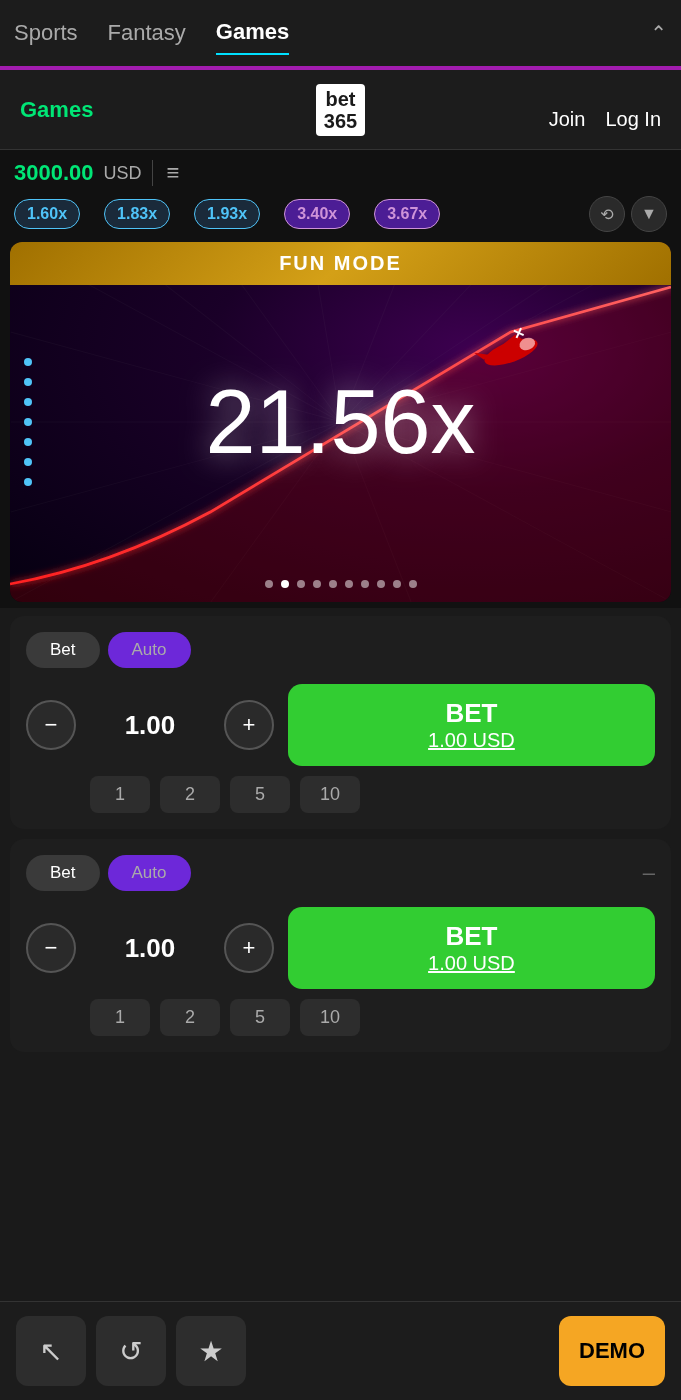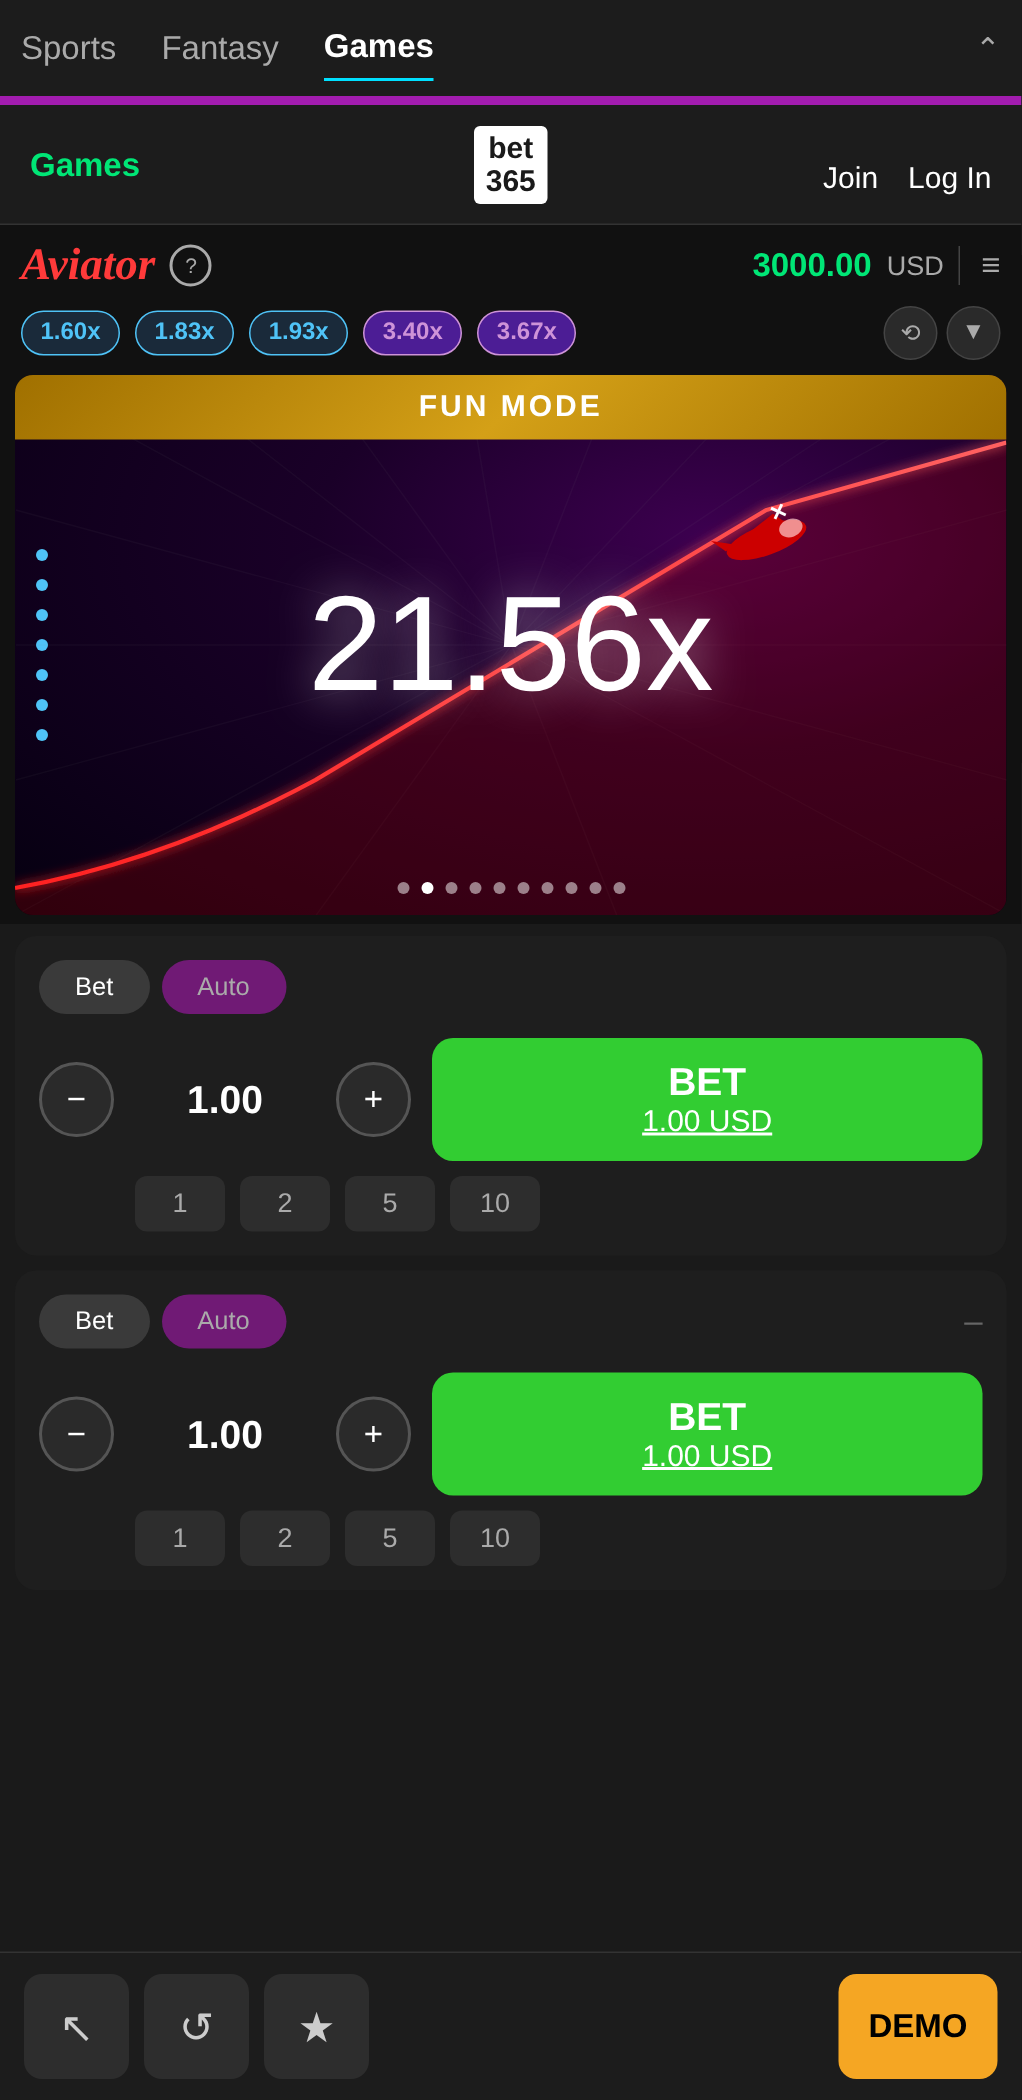--- a/index.html
+++ b/index.html
@@ -12,21 +12,21 @@
       position: relative;
     }
 
     
     .top-nav {
       background: #1c1c1c;
       display: flex;
       align-items: center;
       padding: 0 14px;
       height: 70px;
-      border-bottom: 6px solid #a21caf;
+      border-bottom: 4px solid #a21caf;
       position: relative;
     }
     .top-nav-item {
       color: #aaa;
       font-size: 22px;
       margin-right: 30px;
       cursor: pointer;
       padding: 8px 0;
     }
     .top-nav-item.active {
@@ -144,21 +144,21 @@
       font-size: 22px;
       cursor: pointer;
       padding-left: 14px;
       border-left: 1px solid #444;
     }
 
     
     .multiplier-row {
       display: flex;
       align-items: center;
-      gap: 10px;
+      gap: 24px;
       margin-bottom: 10px;
       padding: 0 4px;
       justify-content: center;
     }
     .multiplier-badge {
       border-radius: 20px;
       padding: 5px 12px;
       font-size: 16px;
       font-weight: bold;
     }
@@ -289,21 +289,21 @@
       border-radius: 14px;
       padding: 16px;
     }
     .bet-tabs {
       display: flex;
       gap: 8px;
       margin-bottom: 16px;
       align-items: center;
     }
     .bet-tab {
-      background: #701a75;
+      background: #6d28d9;
       border-radius: 20px;
       padding: 8px 24px;
       color: #aaa;
       font-size: 17px;
       cursor: pointer;
     }
     .bet-tab.active {
       background: #3a3a3a;
       color: #fff;
     }
@@ -454,24 +454,20 @@
   </div>
   <div class="header-actions">
     <span>Join</span>
     <span>Log In</span>
   </div>
 </div>
 
 <div class="game-area">
 
   <div class="aviator-header">
-    <div class="aviator-logo">
-      <span class="aviator-text">Aviator</span>
-      <div class="aviator-help">?</div>
-    </div>
     <div class="aviator-balance">
       <span class="balance-amount">3000.00</span>
       <span class="balance-currency">USD</span>
       <span class="menu-icon">≡</span>
     </div>
   </div>
 
   <div class="multiplier-row">
     <span class="multiplier-badge mult-blue">1.60x</span>
     <span class="multiplier-badge mult-blue">1.83x</span>

